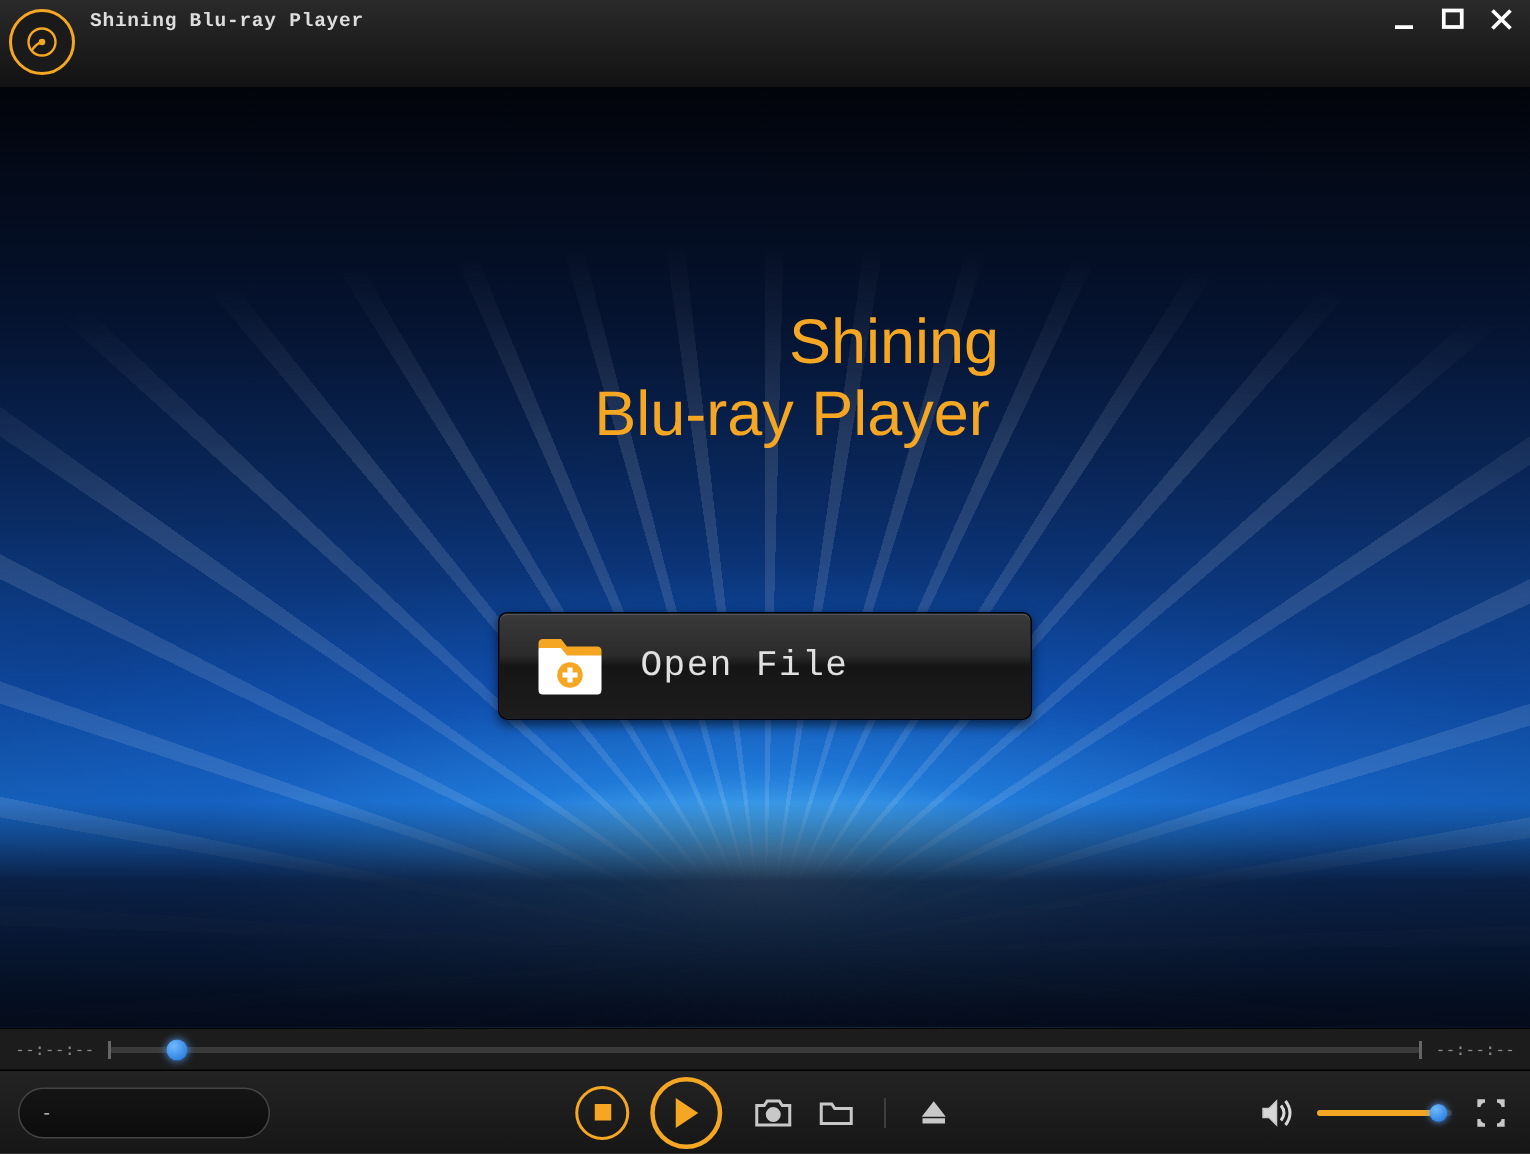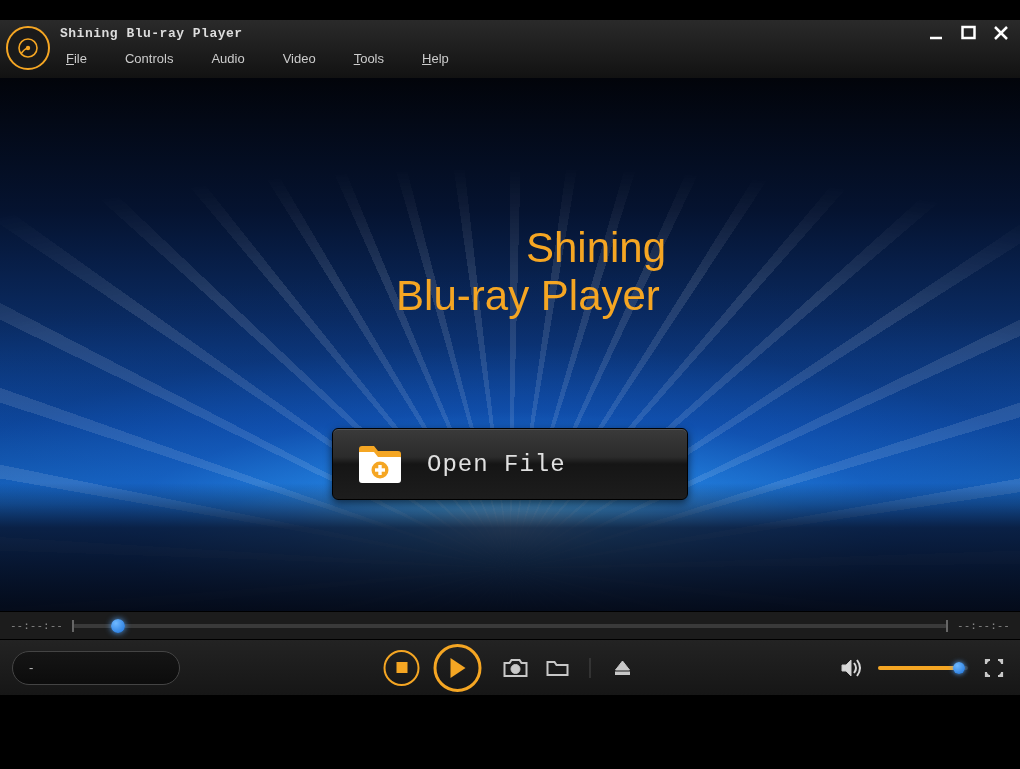--- a/index.html
+++ b/index.html
@@ -1,17 +1,17 @@
 <!DOCTYPE html>
 <html><head>
 <meta charset="utf-8">
 <style>
   * { margin: 0; padding: 0; box-sizing: border-box; }
   html, body { width: 1020px; height: 769px; overflow: hidden; font-family: Tahoma, Arial, sans-serif; background: #000; }
-  .app { width: 1020px; height: 675px; background: #1a1a1a; display: flex; flex-direction: column; margin-top: 20px; }
+  .app { width: 1020px; height: 769px; background: #1a1a1a; display: flex; flex-direction: column; }
 
   
   .titlebar { height: 58px; background: linear-gradient(to bottom, #2a2a2a 0%, #1e1e1e 50%, #121212 100%); display: flex; align-items: flex-start; padding: 0 8px 0 6px; position: relative; }
   .logo { width: 44px; height: 44px; border: 2px solid #f5a623; border-radius: 50%; display: flex; align-items: center; justify-content: center; margin-top: 6px; margin-right: 10px; flex-shrink: 0; background: #1a1a1a; }
   .logo-inner { fill: none; stroke: #f5a623; stroke-width: 1.6; }
   .title-and-menu { display: flex; flex-direction: column; flex: 1; }
   .app-title { color: #ddd; font-size: 13px; font-weight: bold; margin-top: 6px; margin-bottom: 4px; font-family: "Courier New", monospace; letter-spacing: 0.5px; }
   .menubar { display: flex; gap: 38px; margin-top: 6px; padding-left: 6px; }
   .menu-item { color: #ccc; font-size: 13px; cursor: pointer; }
   .menu-item .u { text-decoration: underline; }
@@ -81,28 +81,20 @@
   <div class="titlebar">
     <div class="logo">
       <svg width="26" height="26" viewBox="0 0 26 26" class="logo-inner">
         <circle cx="13" cy="13" r="9"></circle>
         <circle cx="13" cy="13" r="2.2" fill="#f5a623" stroke="none"></circle>
         <path d="M6 19 Q9 14 13 13"></path>
       </svg>
     </div>
     <div class="title-and-menu">
       <div class="app-title">Shining Blu-ray Player</div>
-      <div class="menubar">
-        <div class="menu-item"><span class="u">F</span><span>ile</span></div>
-        <div class="menu-item">Controls</div>
-        <div class="menu-item">Audio</div>
-        <div class="menu-item">Video</div>
-        <div class="menu-item"><span class="u">T</span><span>ools</span></div>
-        <div class="menu-item"><span class="u">H</span><span>elp</span></div>
-      </div>
     </div>
     <div class="win-controls">
       <div class="win-btn">
           <svg width="16" height="16">
             <line x1="1" y1="13" x2="13" y2="13"></line>
           </svg>
         </div>
       <div class="win-btn">
           <svg width="16" height="16">
             <rect x="1.5" y="2" width="12" height="11"></rect>

